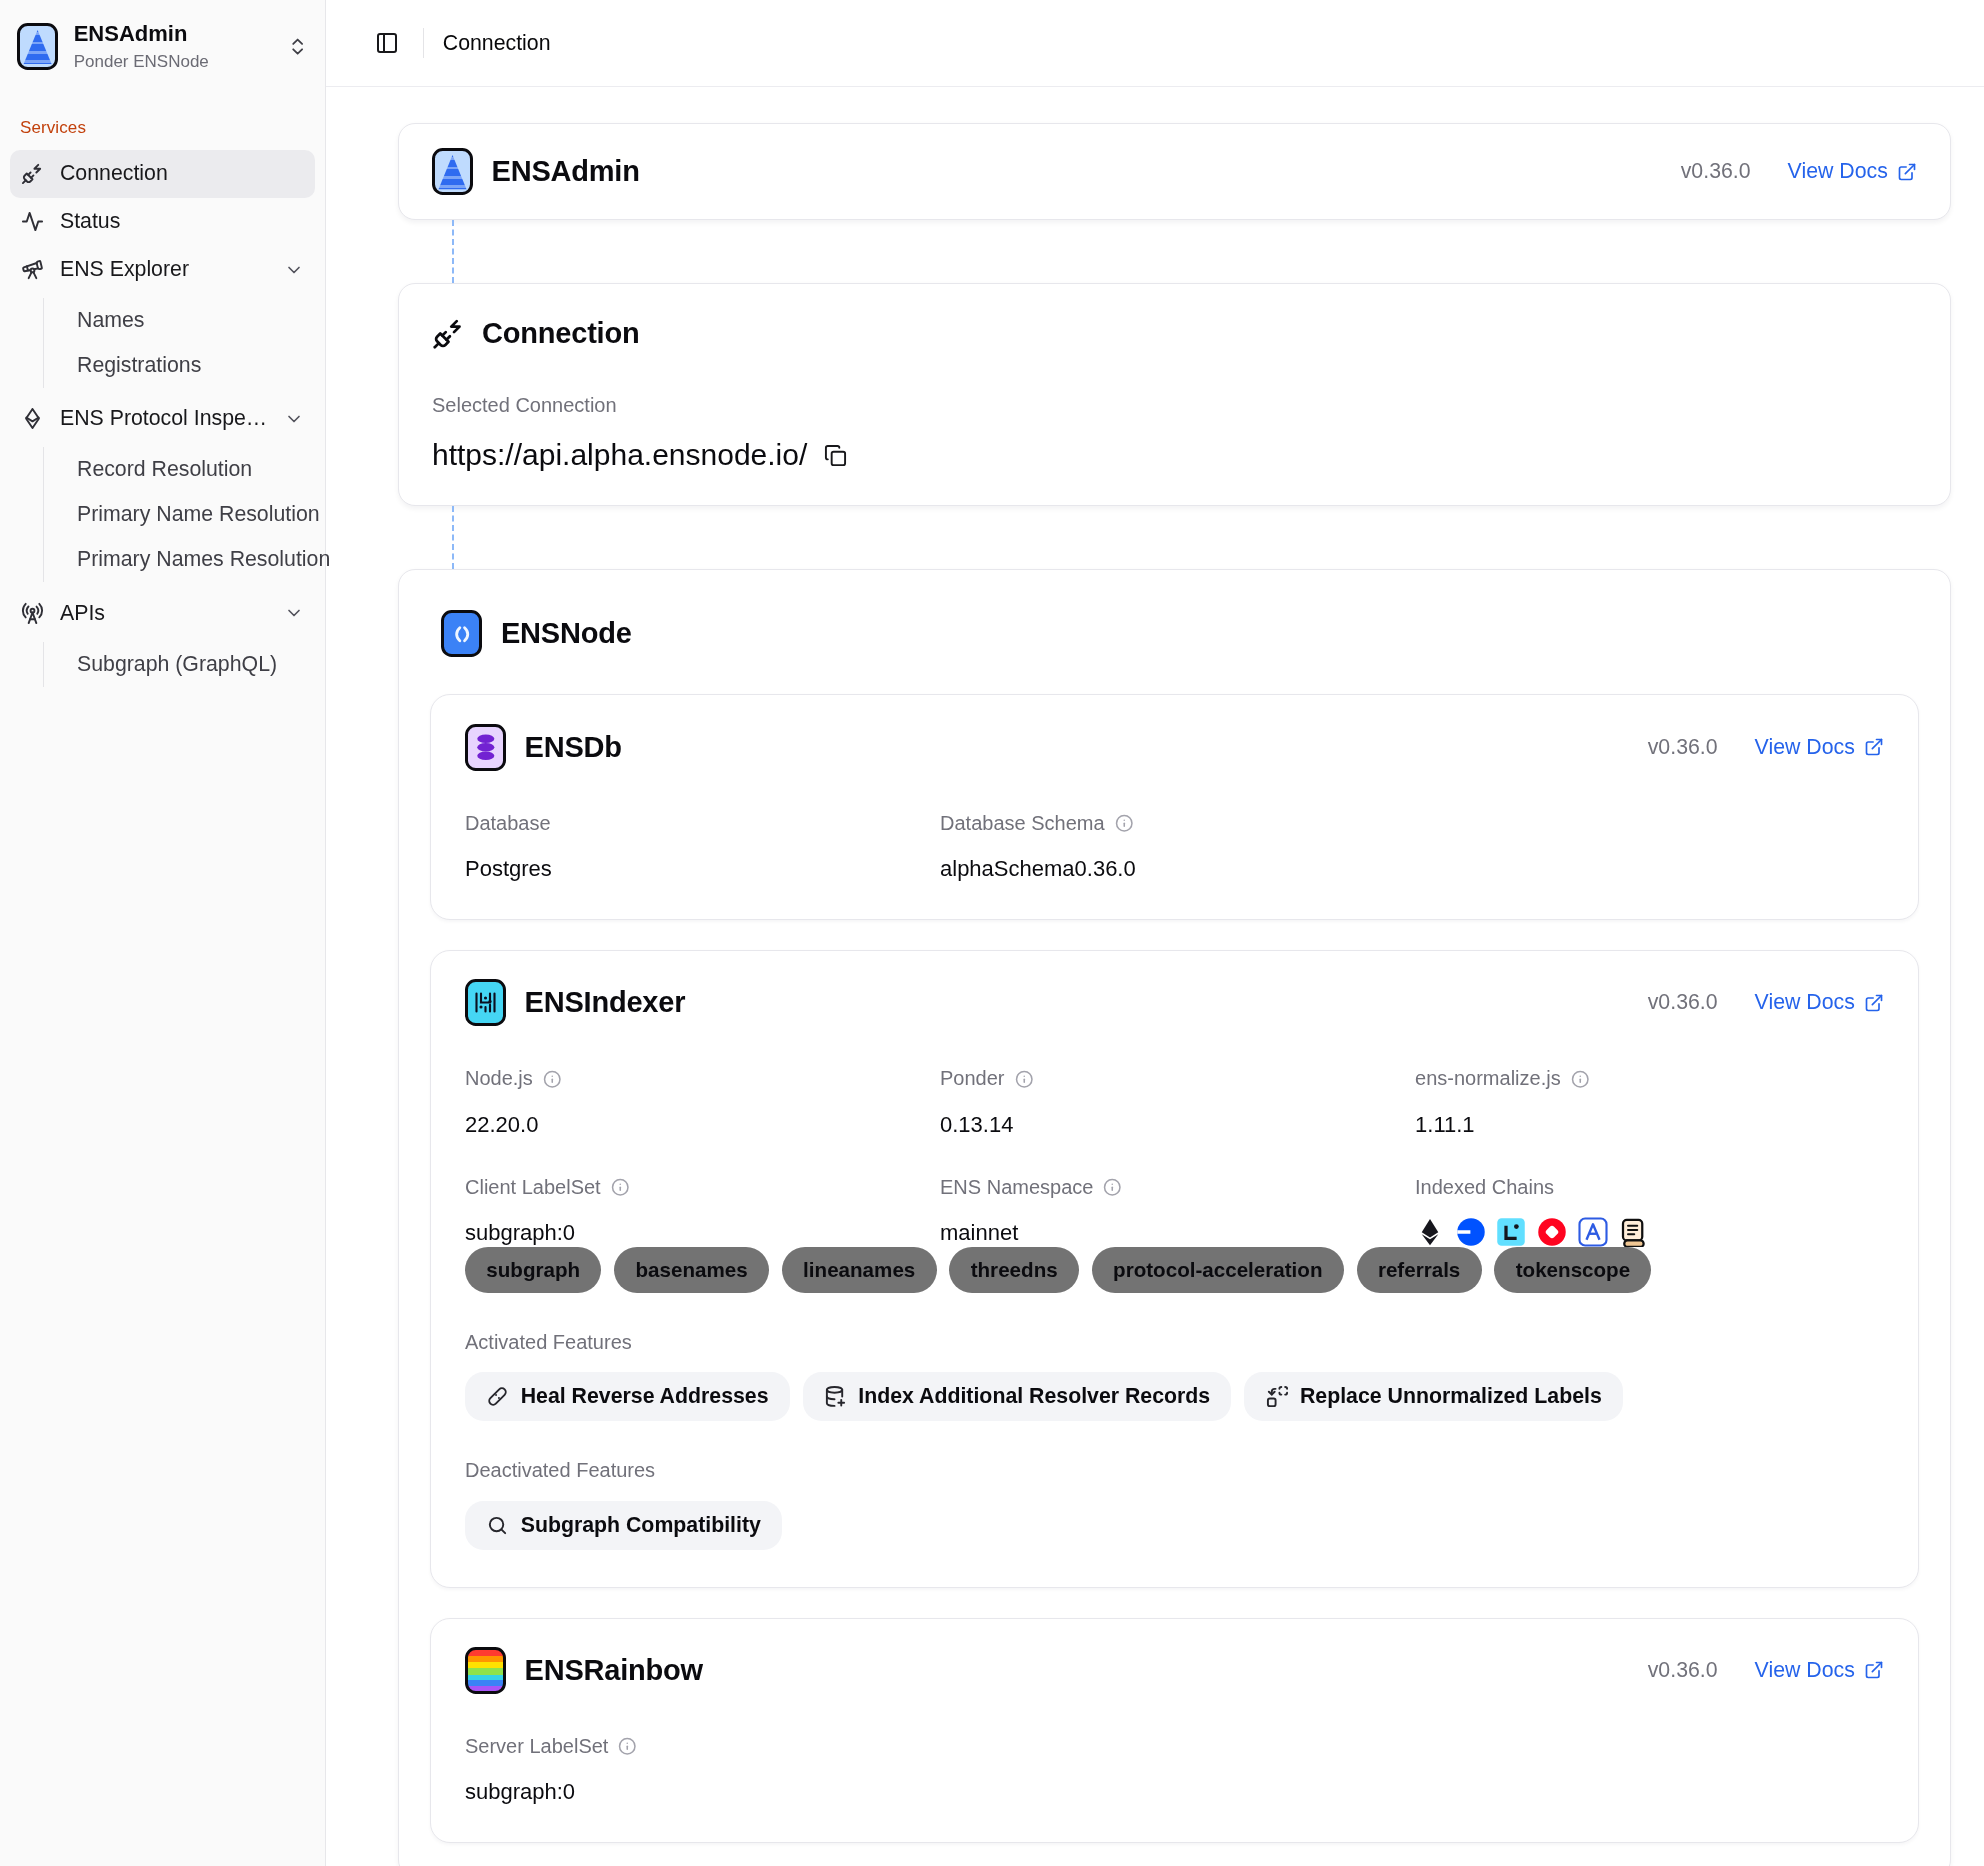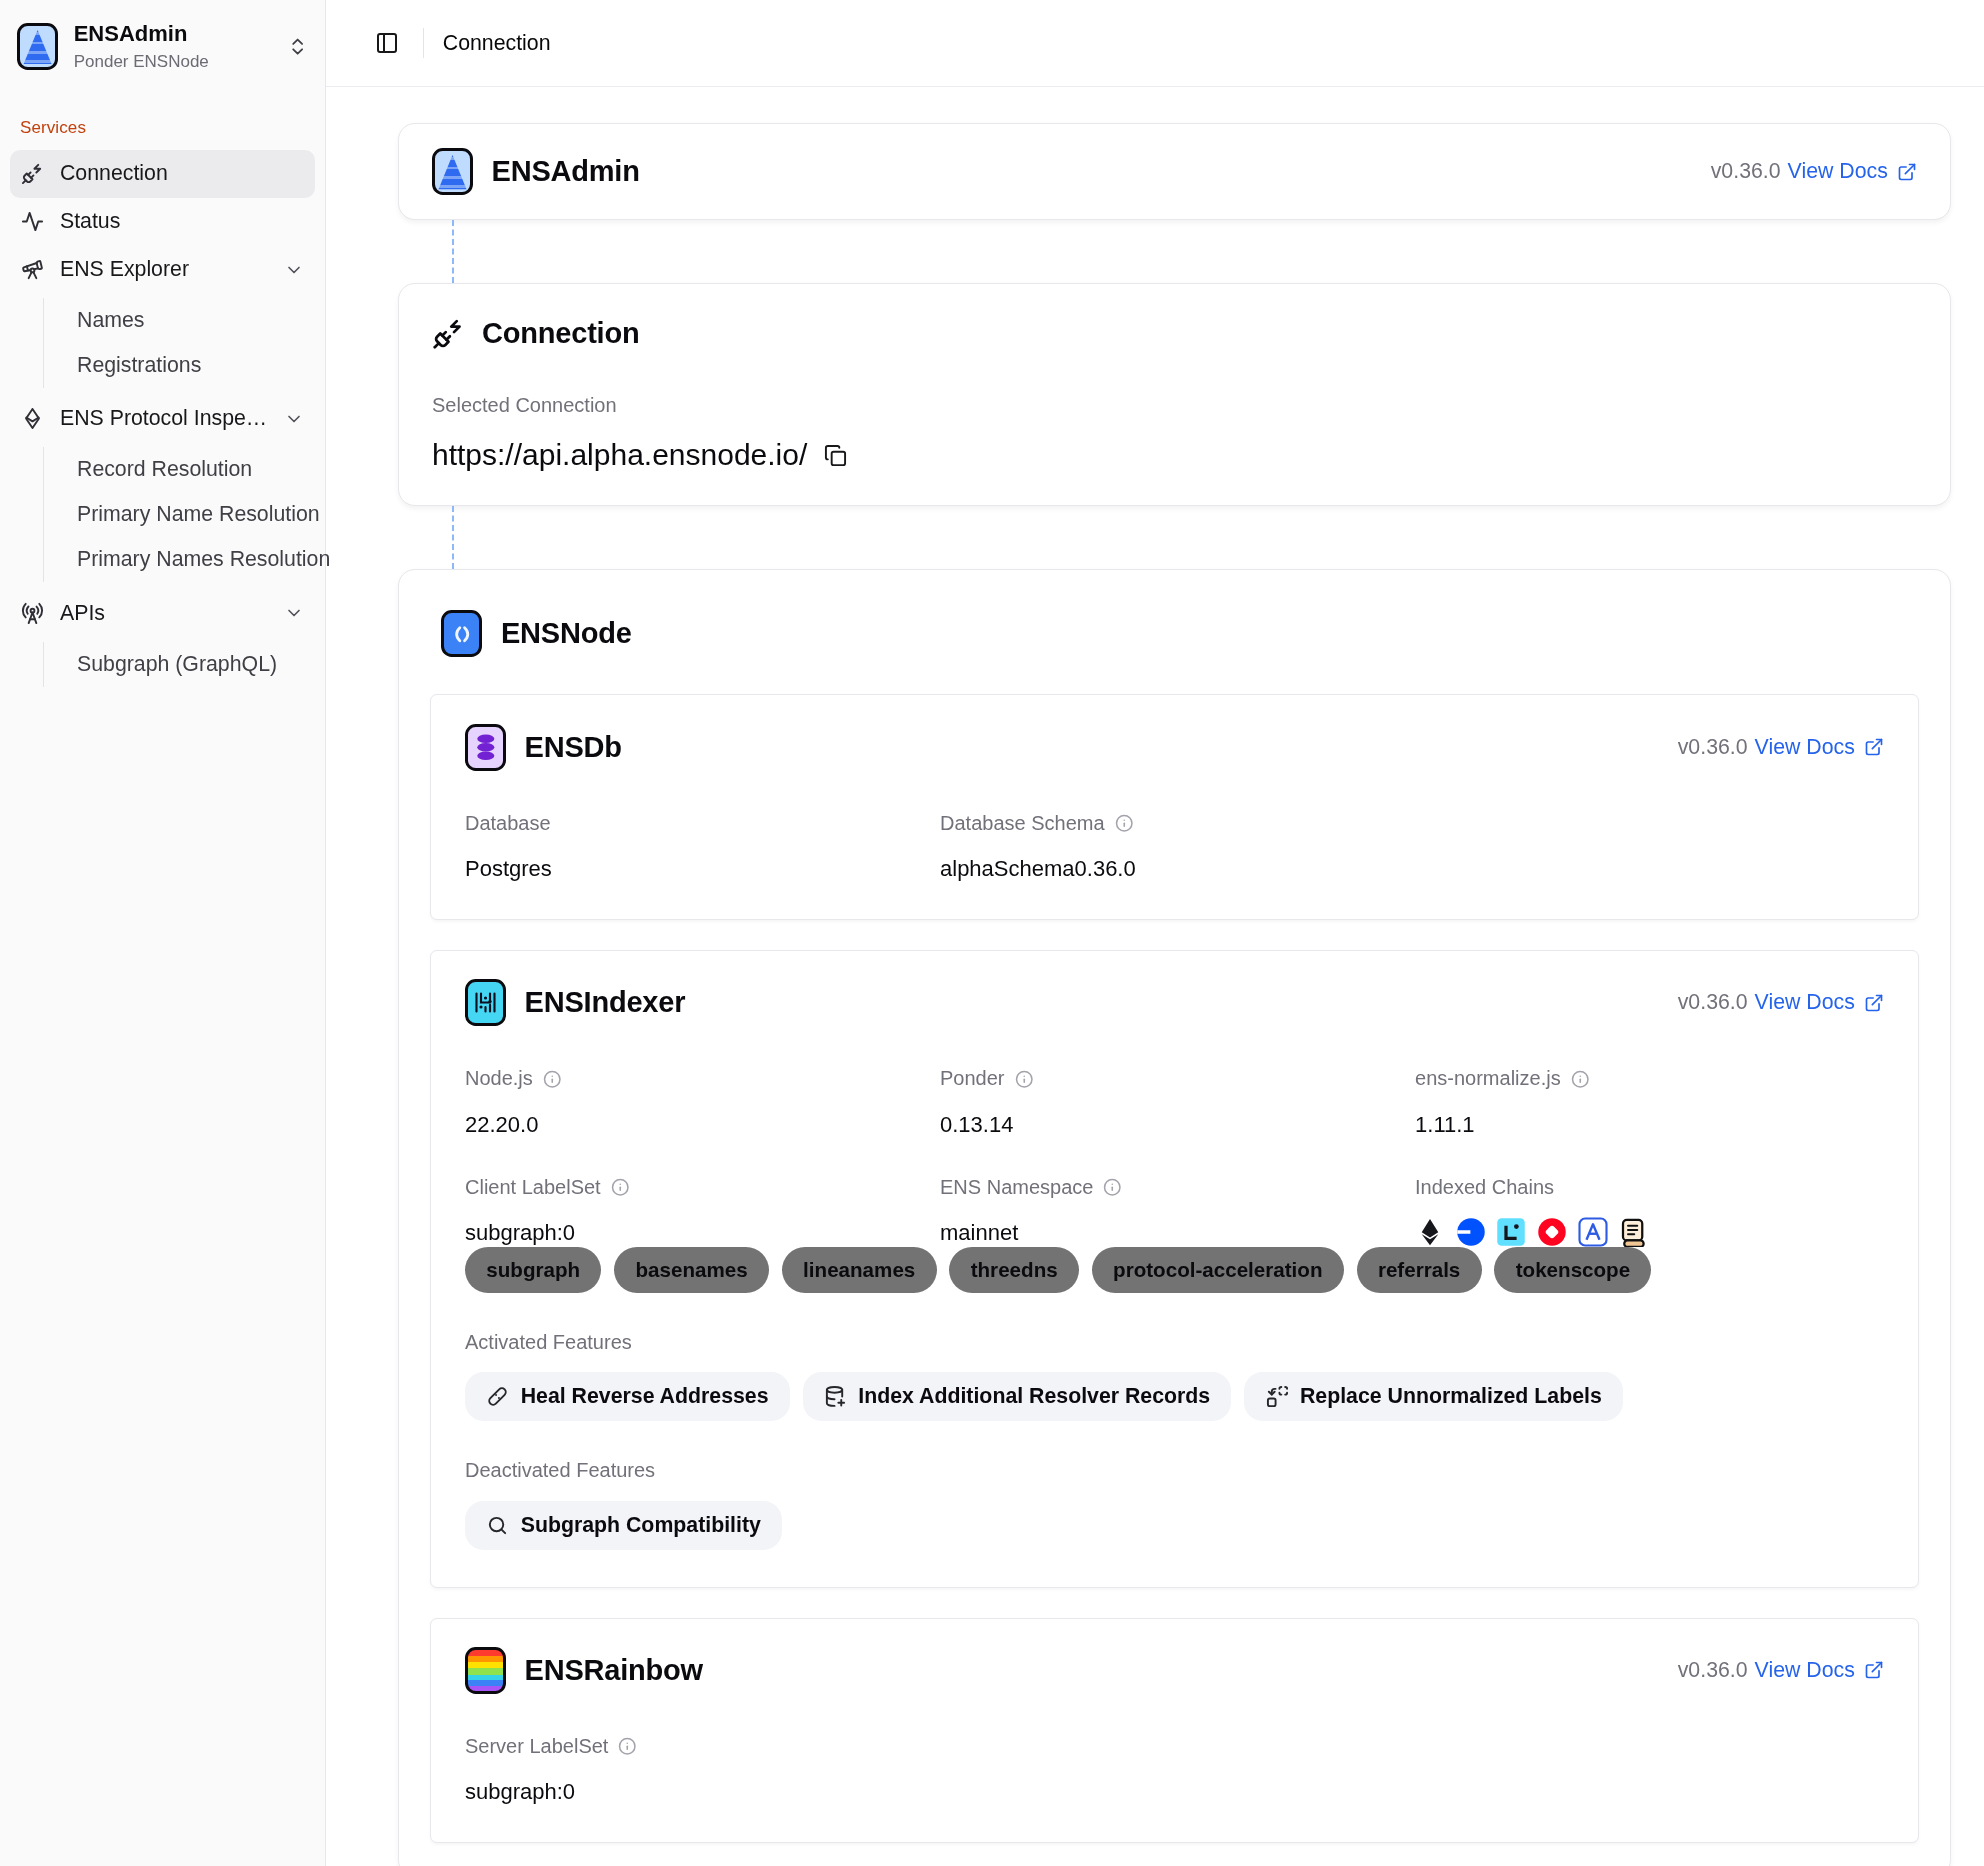--- a/index.html
+++ b/index.html
@@ -63,39 +63,39 @@
   .content { flex: 1; padding: 36px 34px 0 72px; }
 
   .card {
     background: #fff; border: 1.4px solid #e7e7ec; border-radius: 17px;
     box-shadow: 0 2.1px 5.7px rgba(16,24,40,.05);
   }
   .row-card { display: flex; align-items: center; justify-content: space-between; padding: 24px 33px; }
   .hstack { display: flex; align-items: center; gap: 18.5px; }
   .card-title { font-size: 29px; font-weight: 700; color: #0b0b0f; letter-spacing: -0.2px; }
 
-  .version-row { display: flex; align-items: center; gap: 7px; font-size: 21.3px; }
+  .version-row { display: flex; align-items: center; gap: 37px; font-size: 21.3px; }
   .version { color: #71717a; }
   .docs-link { color: #2563eb; display: inline-flex; align-items: center; gap: 9.2px; cursor: pointer; text-decoration: none; font-weight: 500; }
 
   .connector { height: 63px; width: 0; border-left: 2.8px dashed #8db9f8; margin-left: 54px; }
 
   
   .connection-card { padding: 33px; }
   .conn-head { display: flex; align-items: center; gap: 17px; margin-bottom: 44px; }
   .conn-head .icon { color: #0b0b0f; }
   .kv-label-row { display: flex; align-items: center; gap: 10px; margin-bottom: 21.3px; }
   .kv-label { font-size: 20px; font-weight: 500; color: #71717a; }
   .url-row { display: flex; align-items: center; gap: 17px; font-size: 30px; color: #0b0b0f; }
   .copy-btn { background: none; border: none; color: #18181b; display: inline-flex; cursor: pointer; }
 
   
   .ensnode-card { padding: 30px 31px 33px; margin-top: 0; }
   .ensnode-head { display: flex; align-items: center; gap: 18.5px; padding: 10px 11.4px 0; margin-bottom: 37px; }
-  .inner-card { background: #fff; border: 1.4px solid #e7e7ec; border-radius: 7px; padding: 28.4px 34px 37px; box-shadow: 0 1.4px 3.6px rgba(16,24,40,.04); }
+  .inner-card { background: #fff; border: 1.4px solid #e7e7ec; border-radius: 20px; padding: 28.4px 34px 37px; box-shadow: 0 1.4px 3.6px rgba(16,24,40,.04); }
   .inner-card + .inner-card { margin-top: 30px; }
   .inner-head { display: flex; align-items: center; justify-content: space-between; margin-bottom: 41px; }
 
   .badge-icon { width: 41px; height: 47px; border: 3.6px solid #0b0b0f; border-radius: 10.7px; flex-shrink: 0;
     display: flex; align-items: center; justify-content: center; position: relative; overflow: hidden; }
   .badge-icon.node { background: #3b82f6; color: #eff6ff; }
   .badge-icon.db { background: #e7d4fe; color: #7222d2; }
   .badge-icon.indexer { background: #45d6f4; color: #0b1020; }
   .badge-icon.rainbow {
     background: linear-gradient(to bottom,

